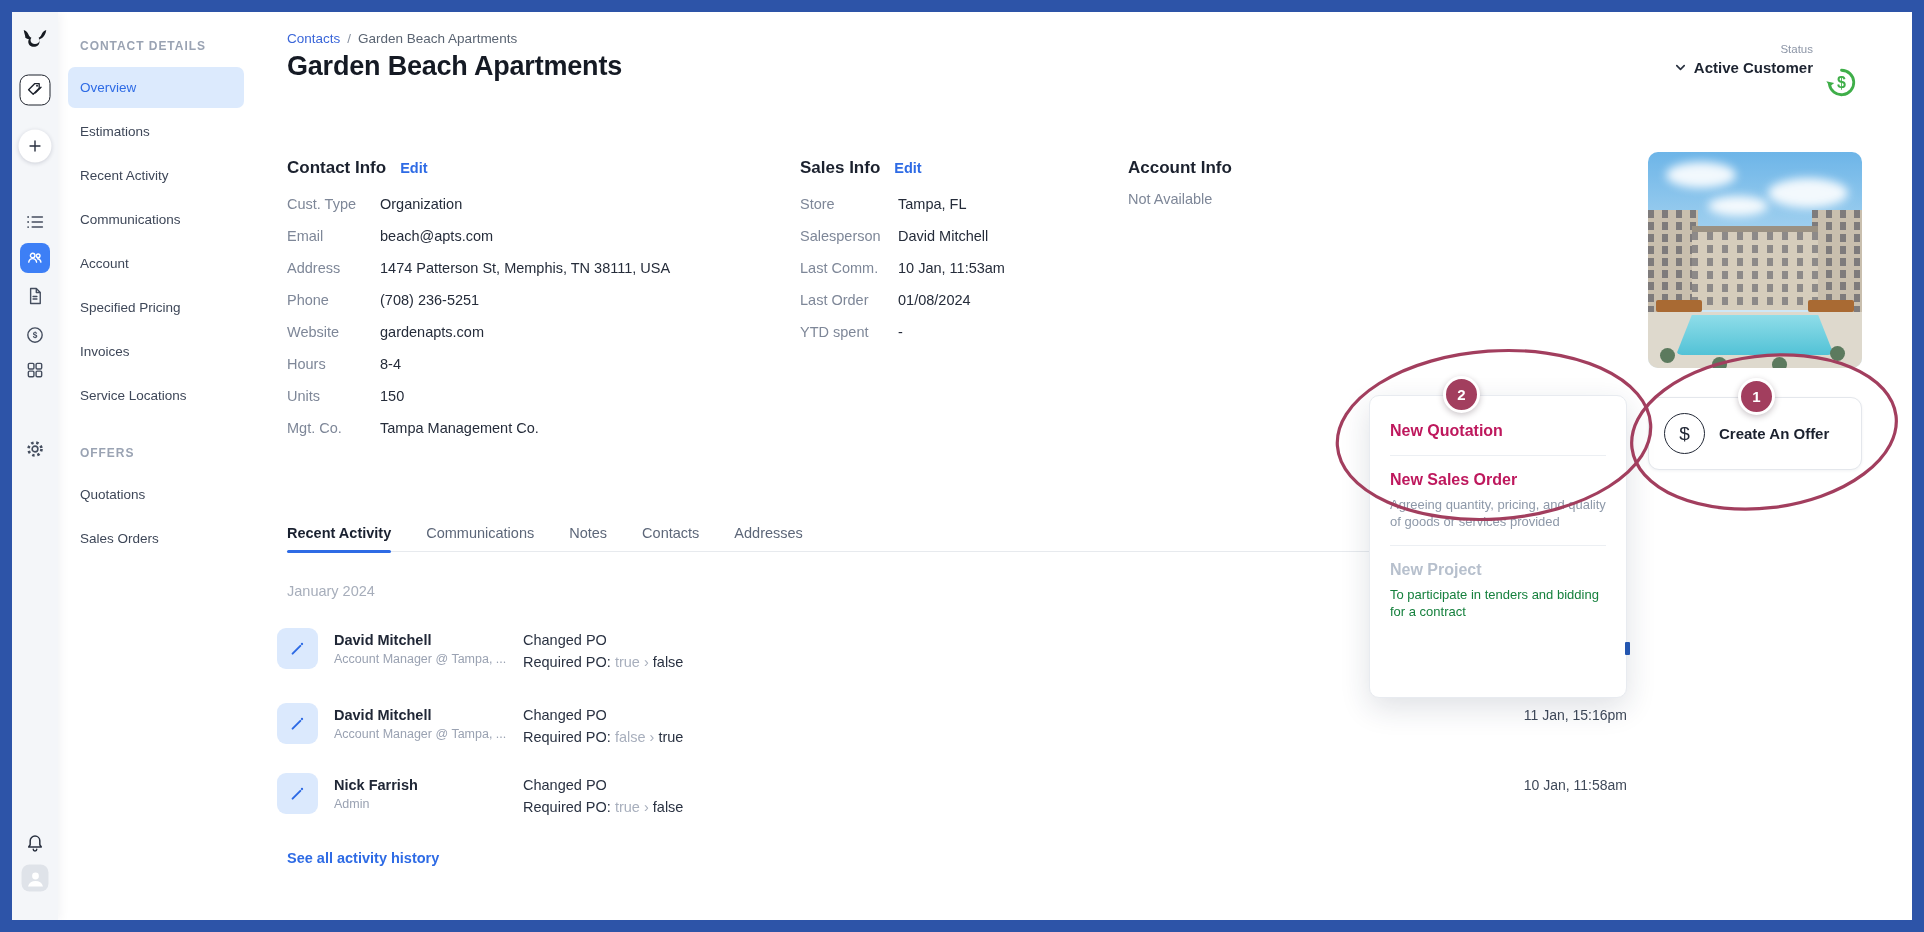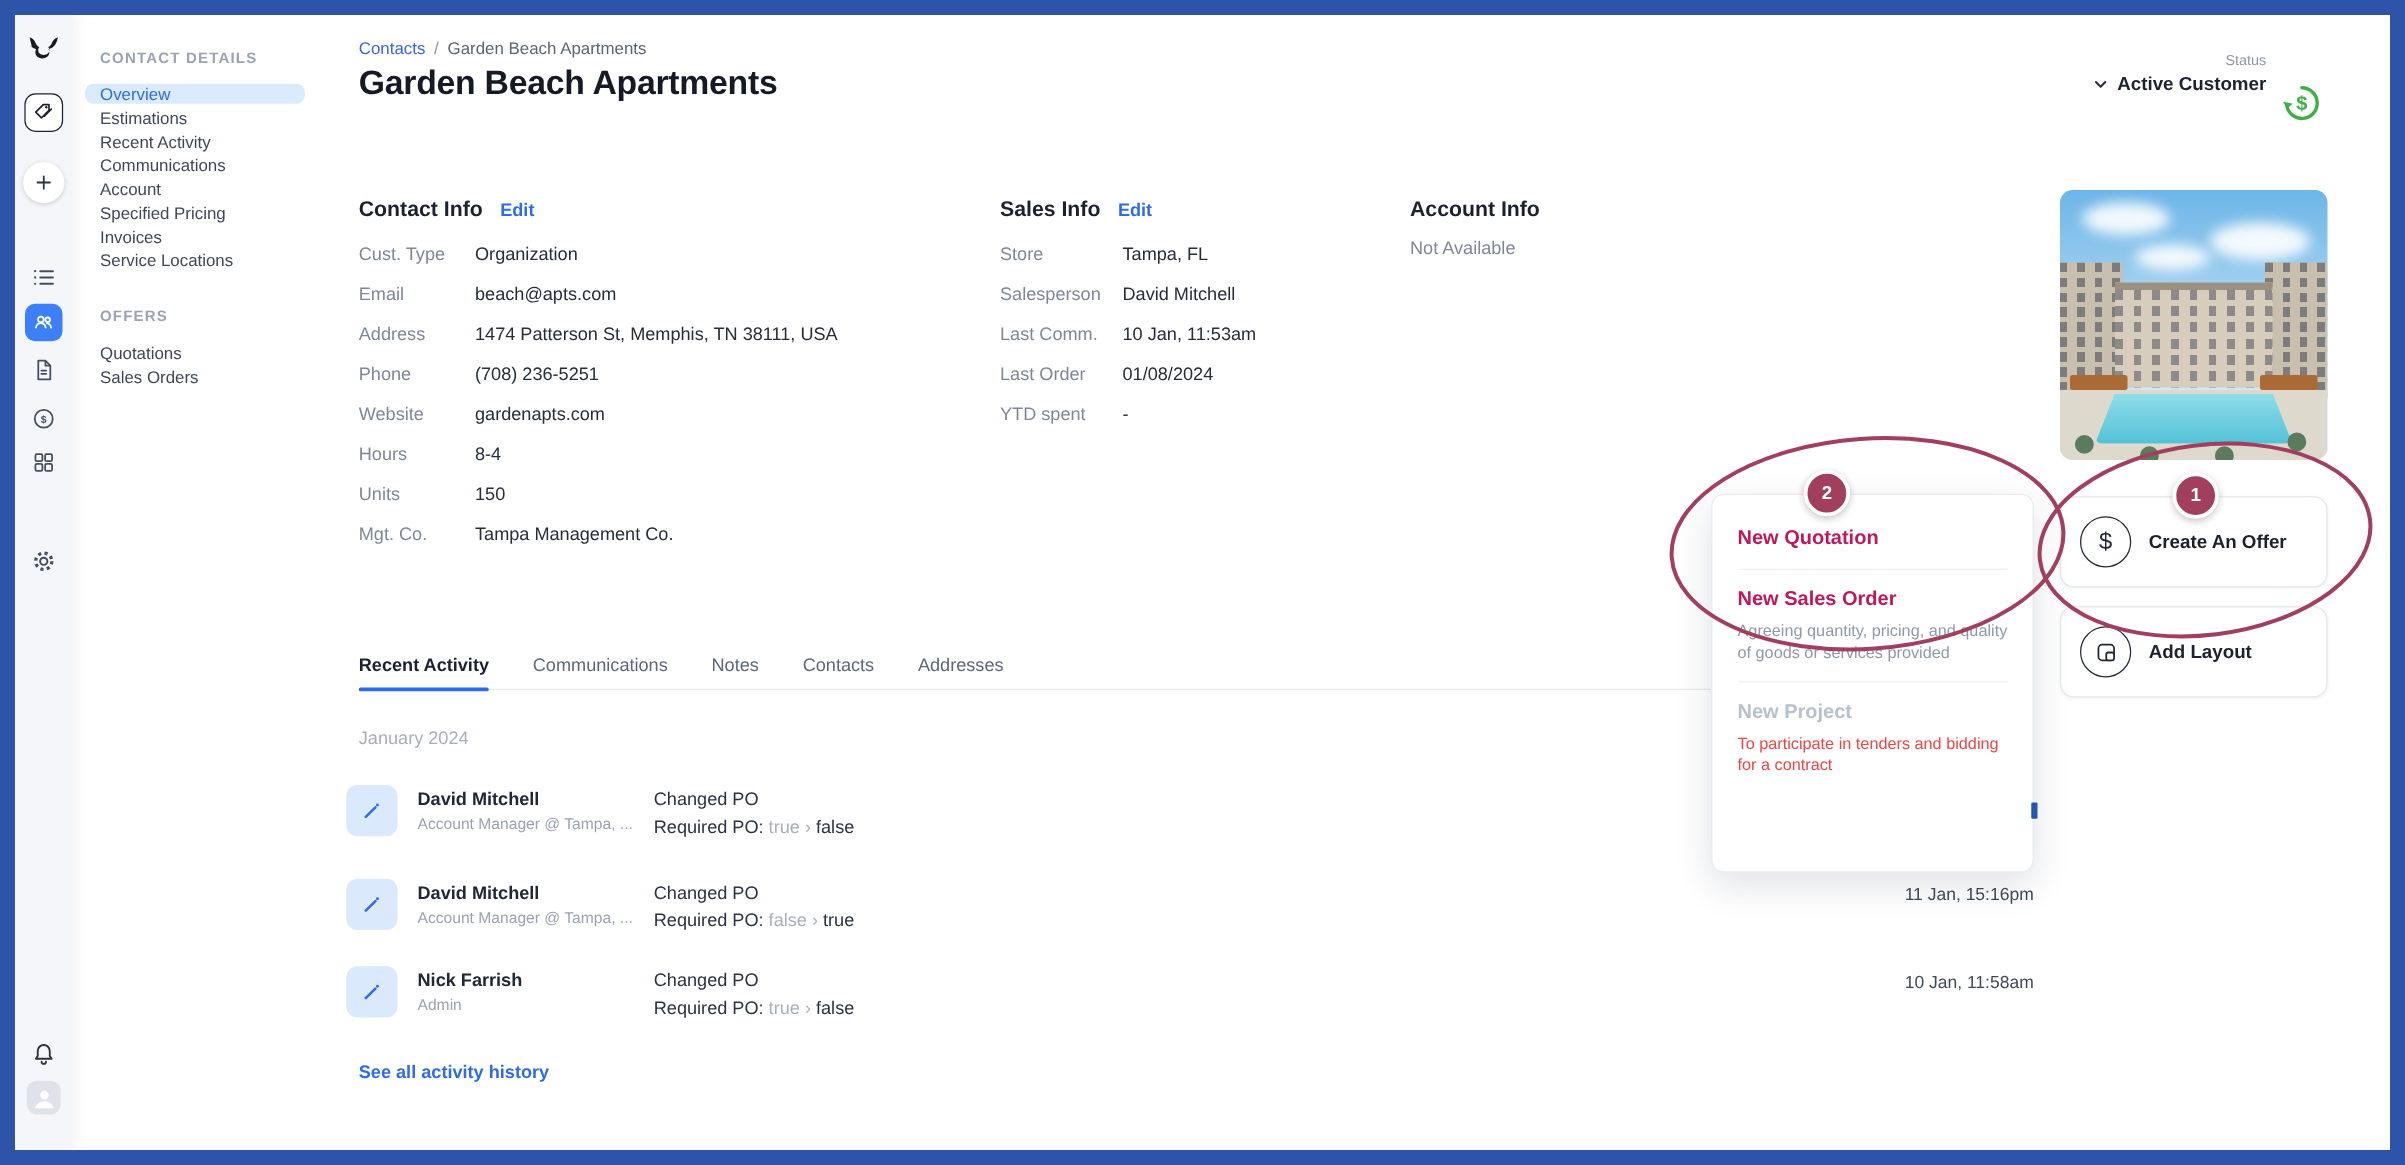--- a/index.html
+++ b/index.html
@@ -17,21 +17,21 @@
   .ric{position:absolute;left:50%;transform:translate(-50%,-50%);display:flex;align-items:center;justify-content:center;cursor:pointer}
   .tagbox{width:31px;height:31px;border:1.7px solid #1d222c;border-radius:9px;background:#fff;display:flex;align-items:center;justify-content:center}
   .plusbtn{width:33px;height:33px;border-radius:50%;background:#fff;box-shadow:0 1px 4px rgba(20,30,60,.18);display:flex;align-items:center;justify-content:center}
   .peoplebtn{width:30px;height:30px;border-radius:8px;background:var(--rail-active-bg);display:flex;align-items:center;justify-content:center}
   .avatarbox{width:27px;height:27px;border-radius:8px;background:#dfe3e9;display:flex;align-items:center;justify-content:center;overflow:hidden}
 
   
   .sidebar{position:absolute;left:46px;top:0;width:212px;bottom:0;padding:27px 0 0 10px;background:#fff}
   .navhead{font-size:12px;font-weight:700;letter-spacing:.08em;color:#9aa3b3;margin:0 0 14px 12px}
   .navhead.second{margin-top:30px}
-  .navitem{display:flex;align-items:center;height:16px;width:176px;padding:0 12px;border-radius:7px;
+  .navitem{display:flex;align-items:center;height:41px;width:176px;padding:0 12px;border-radius:7px;
            font-size:13.5px;color:#3e4758;margin-bottom:3px;cursor:pointer;white-space:nowrap}
   .navitem.active{background:var(--active-item-bg);color:var(--accent-blue)}
 
   
   .bc{left:275px;top:19px;font-size:13.5px;color:#5a6472}
   .bc .crumb-link{color:#3a66d9;cursor:pointer}
   .bc .sep{color:#8a93a2;margin:0 7px}
   .title{left:275px;top:39px;font-size:27px;font-weight:700;color:#151a24;letter-spacing:-.2px}
   .status-label{left:1601px;top:31px;width:200px;text-align:right;font-size:11.5px;color:#8d96a7}
   .status-row{left:1561px;top:47px;width:240px;text-align:left;font-size:15px;font-weight:700;color:#1c2330;display:flex;justify-content:flex-end;align-items:center;gap:7px;cursor:pointer}
@@ -93,21 +93,21 @@
 
   
   .popup{left:1357px;top:383px;width:258px;height:303px;background:#fff;border:1px solid #e8ebf0;border-radius:10px;
          box-shadow:0 10px 30px rgba(30,42,70,.14);padding:26px 20px 0;z-index:50}
   .pitem{cursor:pointer}
   .pt{font-size:16px;font-weight:700;color:#be185d;margin-bottom:7px}
   .pd{font-size:13px;line-height:17px;color:#8e99a9}
   .pdiv{border:none;border-top:1px solid #eceff3;margin:15px 0}
   .pitem.disabled{cursor:default}
   .pitem.disabled .pt{color:#b7c0cd}
-  .pitem.disabled .pd{color:#ef4444}
+  .pitem.disabled .pd{color:#15803d}
 
   
   .annot{position:absolute;left:0;top:0;width:1900px;height:908px;z-index:58;pointer-events:none}
   .annot ellipse{stroke:var(--annotation);fill:none;stroke-width:3.2px;stroke-linecap:round}
   .badge{position:absolute;width:37px;height:37px;border-radius:50%;background:var(--annotation);border:3px solid #fff;
          box-shadow:0 2px 6px rgba(40,20,30,.25);color:#fff;font-size:15px;font-weight:700;
          display:flex;align-items:center;justify-content:center;z-index:60}
 </style>
 </head>
 <body>
@@ -310,29 +310,20 @@
     <div class="pergola" style="left:8px;top:148px;width:46px;height:12px"></div>
     <div class="pergola" style="right:8px;top:148px;width:46px;height:12px"></div>
     <div class="pool"></div>
     <div class="umb" style="left:12px;top:196px"></div>
   </div>
 
   <div class="abs btnc" style="top:385px">
     <div class="bic">$</div>
     <span class="blabel">Create An Offer</span>
   </div>
-  <div class="abs btnc" style="top:473px">
-    <div class="bic">
-      <svg width="20" height="20" viewBox="0 0 24 24" fill="none" stroke="#222836" stroke-width="1.7" stroke-linejoin="round">
-          <rect x="4.5" y="4.5" width="15" height="15" rx="3.5"></rect>
-          <rect x="12" y="12" width="7.5" height="7.5" rx="2" fill="#fff"></rect>
-        </svg>
-    </div>
-    <span class="blabel">Add Layout</span>
-  </div>
 
   <div class="abs tabbar">
     <span class="tab active">Recent Activity</span>
     <span class="tab">Communications</span>
     <span class="tab">Notes</span>
     <span class="tab">Contacts</span>
     <span class="tab">Addresses</span>
   </div>
   <div class="abs month">January 2024</div>
 

